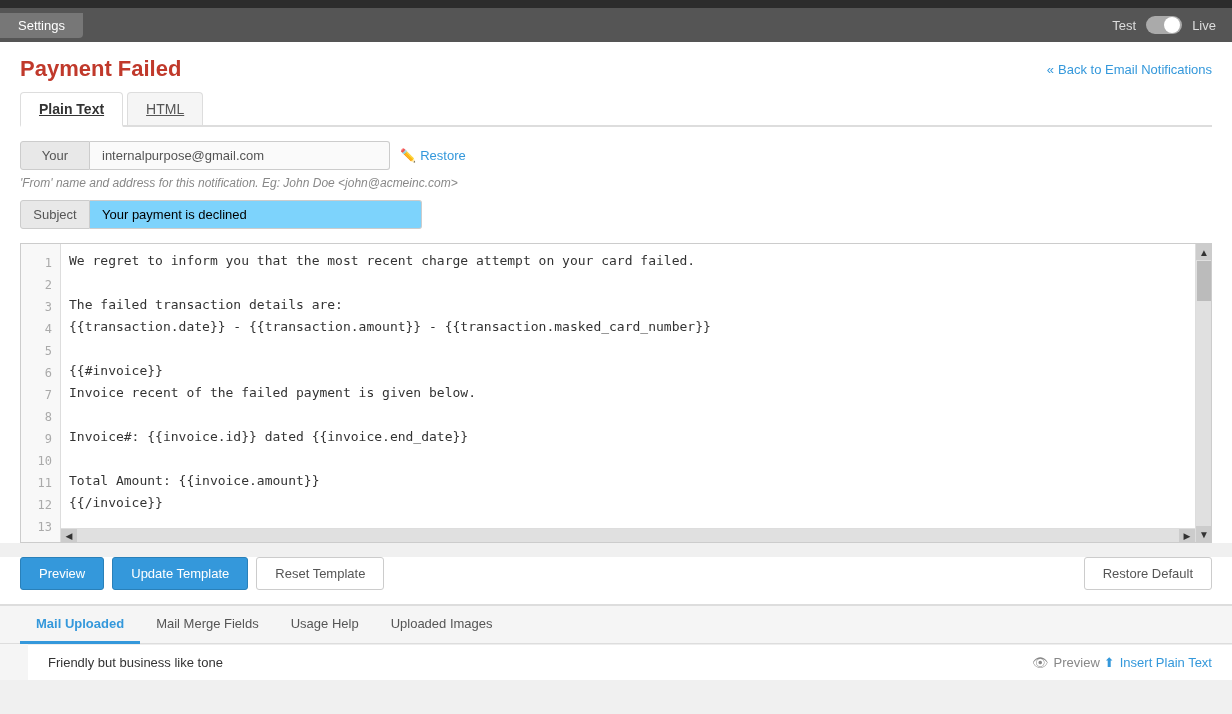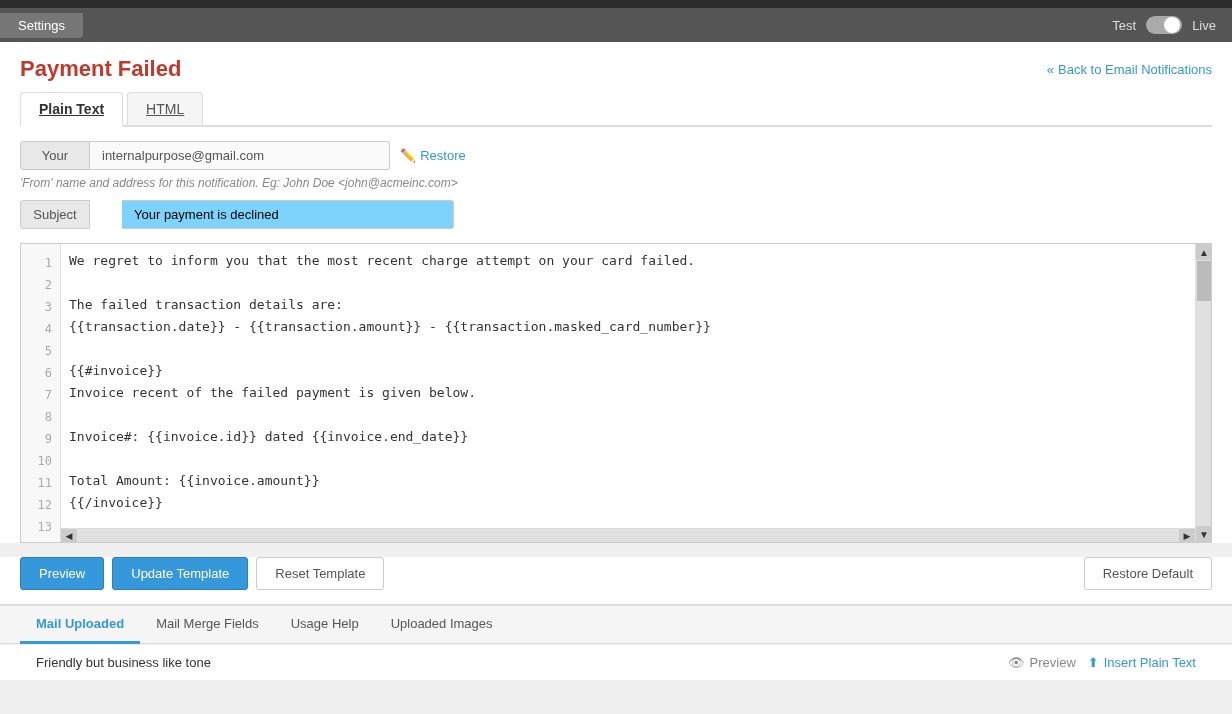--- a/index.html
+++ b/index.html
@@ -149,21 +149,20 @@
       color: #888;
       margin-bottom: 10px;
       font-style: italic;
     }
 
     
     .subject-row {
       display: flex;
       align-items: center;
       margin-bottom: 14px;
-      gap: 32px;
     }
     .subject-label {
       background: #e8e8e8;
       border: 1px solid #ccc;
       padding: 6px 10px;
       font-size: 13px;
       min-width: 70px;
       text-align: center;
       border-radius: 3px 0 0 3px;
       color: #555;
@@ -334,24 +333,25 @@
     .bottom-tab.active {
       border-bottom: 3px solid #3498db;
       color: #3498db;
       font-weight: bold;
     }
 
     
     .template-row {
       display: flex;
       align-items: center;
-      padding: 10px 36px;
+      padding: 10px 20px;
       background: #fff;
       border-top: 1px solid #eee;
-      gap: 12px;
+      gap: 4px;
+      margin-left: 28px;
     }
     .template-title {
       flex: 1;
       font-size: 13px;
       color: #333;
     }
     .preview-btn-small {
       display: flex;
       align-items: center;
       gap: 5px;

